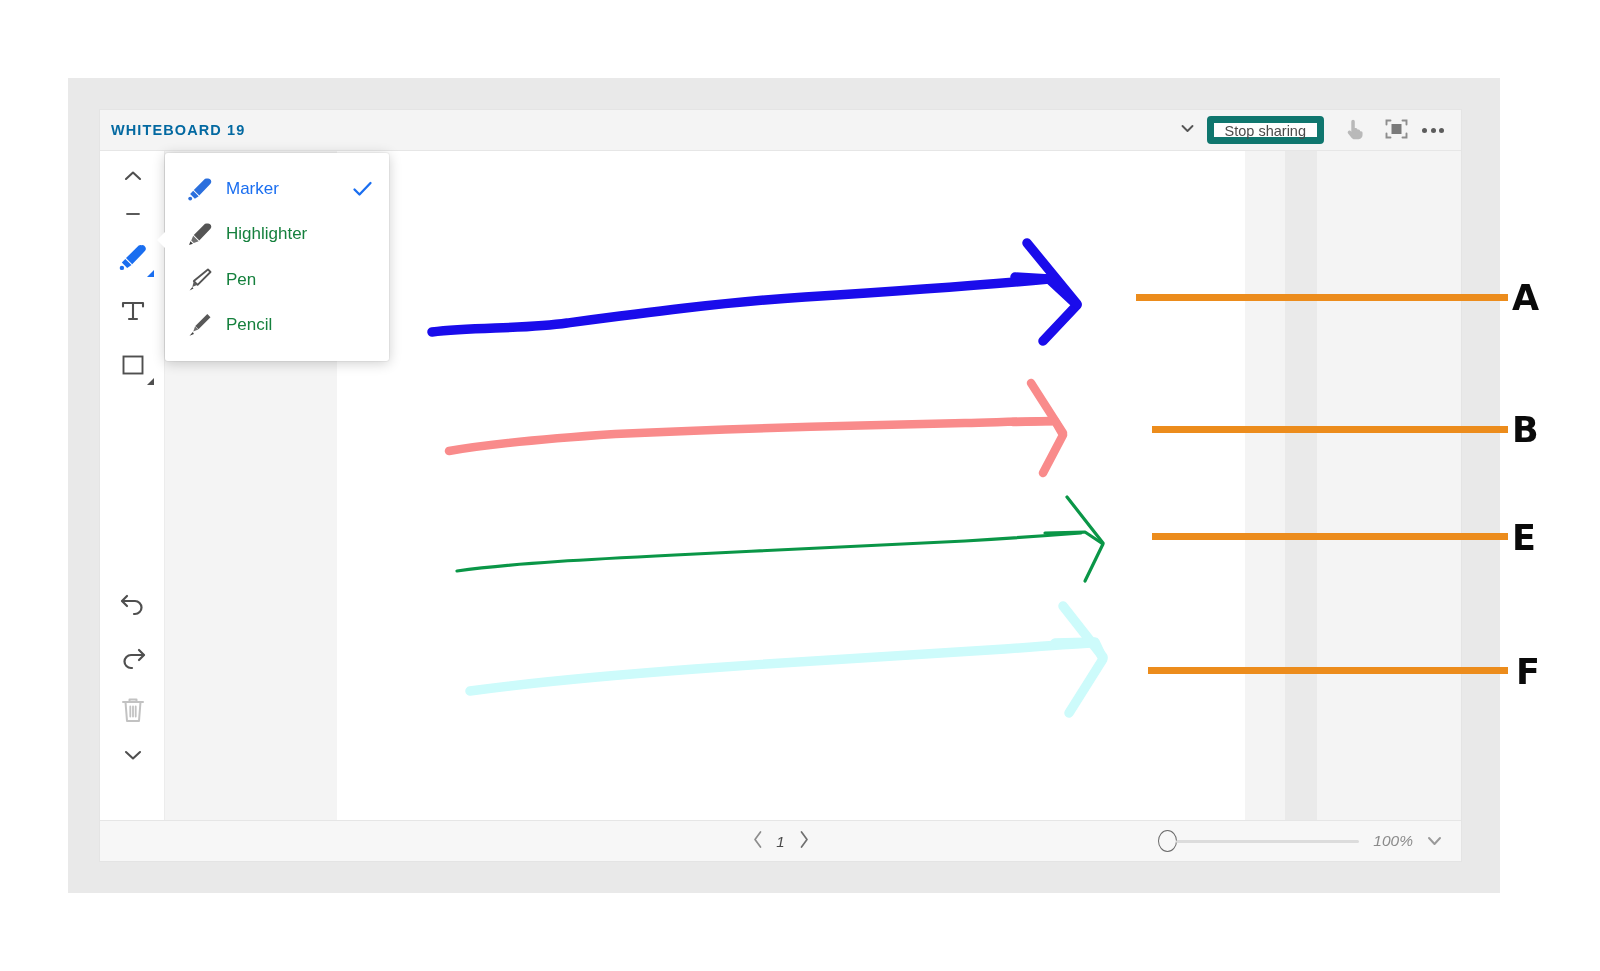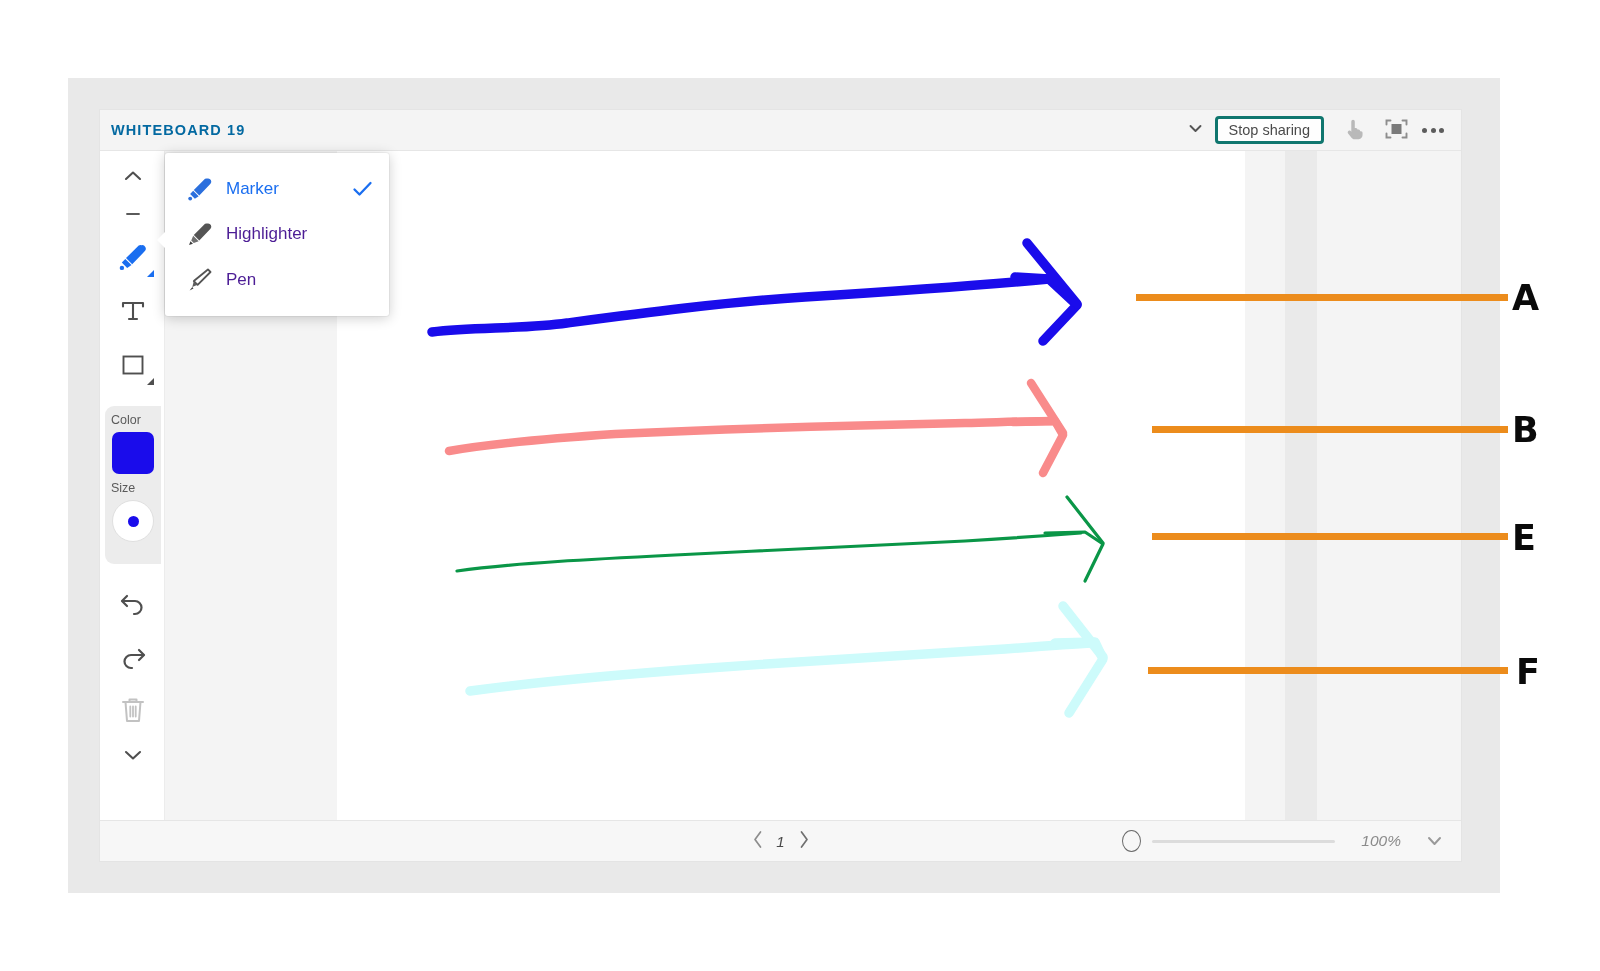--- a/index.html
+++ b/index.html
@@ -54,21 +54,21 @@
   }
   .hdr-btn {
     display: flex; align-items: center; justify-content: center;
     background: none; border: none; cursor: pointer;
   }
   #header-chevron { width: 38px; height: 30px; }
   #stop-sharing-btn {
     height: 28px;
     padding: 0 11px;
     background: #fefefe;
-    border: 3px solid #0f766e;
+    border: 7px solid #0f766e;
     border-radius: 4px;
     font-family: "Liberation Sans", sans-serif;
     font-size: 14.5px;
     color: #4a4a4a;
     cursor: pointer;
     margin-right: 12px;
     white-space: nowrap;
   }
   #pointer-btn { width: 36px; height: 30px; margin-right: 6px; }
   #fit-btn { width: 36px; height: 30px; margin-right: 4px; }
@@ -175,21 +175,21 @@
     display: flex; align-items: center;
     padding: 0 16px 0 16px;
     cursor: pointer;
   }
   .flyout-icon {
     width: 38px; min-width: 38px;
     display: flex; align-items: center; justify-content: center;
   }
   .flyout-label {
     font-size: 17px;
-    color: #4c1d95;
+    color: #15803d;
     margin-left: 7px;
     white-space: nowrap;
   }
   .flyout-item.selected .flyout-label { color: #1a6ef0; }
   .flyout-check {
     margin-left: auto;
     display: flex; align-items: center;
   }
 
   
@@ -238,21 +238,21 @@
     display: flex; align-items: center;
   }
   #page-number {
     font-size: 15px; color: #4a4a4a;
     font-style: italic;
     min-width: 14px; text-align: center;
   }
   #zoom-controls {
     position: absolute;
     right: 17px;
-    display: flex; align-items: center; gap: 12px;
+    display: flex; align-items: center; gap: 0;
   }
   #zoom-knob {
     width: 19px; height: 22px;
     border: 1.7px solid #6b6b6b;
     border-radius: 50%;
     background: #f7f7f7;
     cursor: grab;
   }
   #zoom-track {
     width: 183px; height: 3px;
@@ -372,28 +372,20 @@
       <g>
         <path d="M305 540 C370 531 450 524 530 518 C640 510 760 503 840 498 C880 495 908 493 928 492" fill="none" stroke="#cdfbfb" stroke-width="9.5" stroke-linecap="round" stroke-linejoin="round"></path>
         <path d="M890 492 L930 491 L938 508 L904 562" fill="none" stroke="#cdfbfb" stroke-width="9.5" stroke-linecap="round" stroke-linejoin="round"></path>
         <path d="M898 455 L938 506" fill="none" stroke="#cdfbfb" stroke-width="9.5" stroke-linecap="round" stroke-linejoin="round"></path>
       </g>
     </svg>
   </div>
 
   <div id="tool-rail">
 
-    <div id="tool-group">
-      <div class="group-label">Color</div>
-      <div id="color-swatch" style="background: rgb(26, 12, 235);"></div>
-      <div class="group-label">Size</div>
-      <div id="size-swatch">
-        <span id="size-dot" style="background: rgb(26, 12, 235);"></span>
-      </div>
-    </div>
 
     <div id="rail-top">
       <button class="rail-btn small">
         <span>
           <svg width="22" height="16" viewBox="0 0 22 16">
               <path d="M4 11 L11 4.5 L18 11" fill="none" stroke="#4f4f4f" stroke-width="2.1" stroke-linecap="round" stroke-linejoin="round"></path>
             </svg>
         </span>
       </button>
 
@@ -507,20 +499,30 @@
       <span class="flyout-icon">
         <svg width="30" height="30" viewBox="0 0 34 34">
           <path d="M26.0 5.0 l2.9 2.9 -14.6 14.6 -4.3 -4.3 z" fill="none" stroke="#545454" stroke-width="2.1" stroke-linejoin="round"></path>
           <path d="M10.0 18.2 l4.3 4.3 -6.0 2.4 z" fill="#5d5d5d"></path>
           <path d="M8.3 24.9 L5.2 29.0 L9.6 26.6 z" fill="#3d3d3d"></path>
         </svg>
       </span>
       <span class="flyout-label">Pen</span>
     </div>
 
+    <div class="flyout-item">
+      <span class="flyout-icon">
+        <svg width="30" height="30" viewBox="0 0 34 34">
+          <path d="M25.3 4.6 l3.6 3.6 -13.6 13.6 -3.6 -3.6 z" fill="#585858"></path>
+          <path d="M11.4 18.5 l3.6 3.6 -5.6 2.4 z" fill="#6f6f6f"></path>
+          <path d="M8.9 24.8 L5.1 29.3 L10.1 27.2 z" fill="#3d3d3d"></path>
+        </svg>
+      </span>
+      <span class="flyout-label">Pencil</span>
+    </div>
   </div>
 
   <div id="bottom-bar">
     <div id="pager">
       <button class="pager-arrow">
         <span>
           <svg width="12" height="19" viewBox="0 0 12 19">
               <path d="M8.5 2 L3 9.5 L8.5 17" fill="none" stroke="#8d8d8d" stroke-width="1.7" stroke-linecap="round" stroke-linejoin="round"></path>
             </svg>
         </span>

